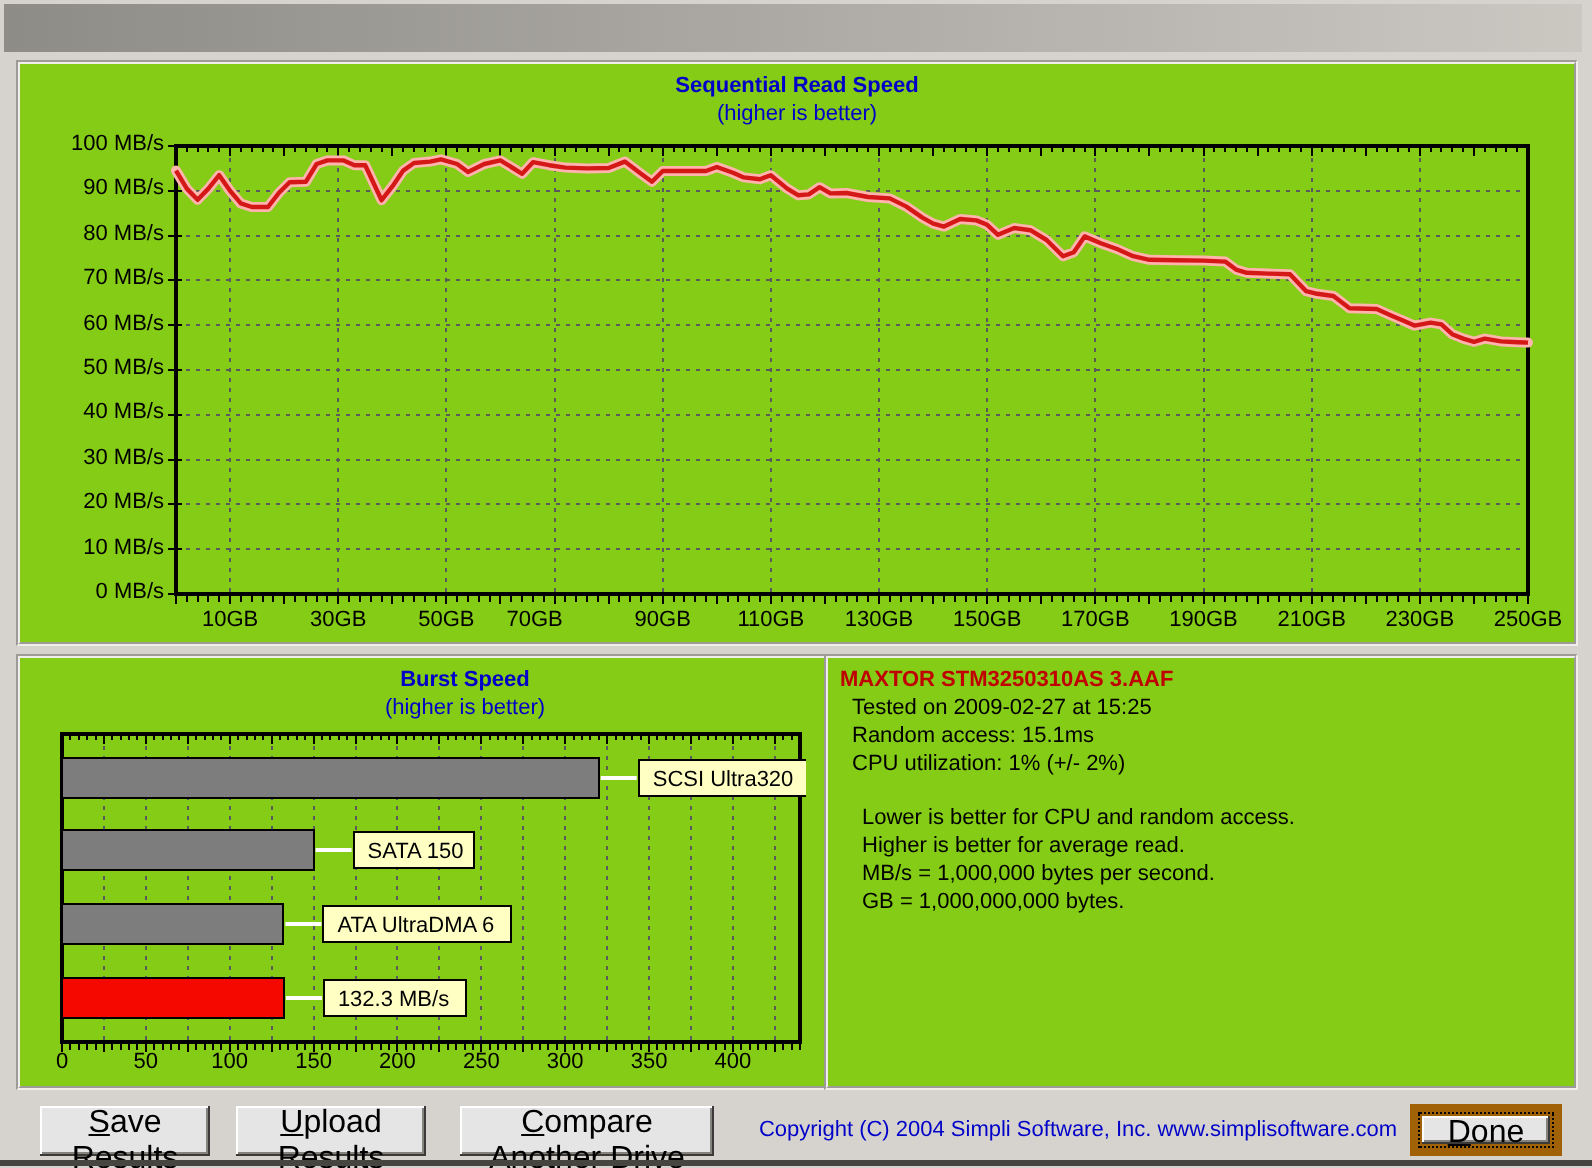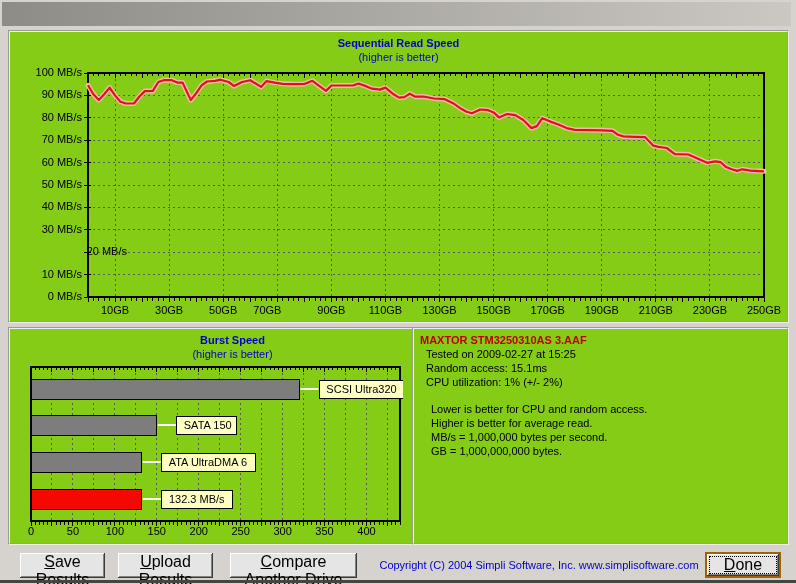--- a/index.html
+++ b/index.html
@@ -33,21 +33,21 @@
   .ylabel,.xlabel{position:absolute;font-size:11px;color:#000;white-space:nowrap;}
   .drive-name{color:#c00000;font-weight:bold;padding:4px 0 0 6px;}
   .info-line{padding-left:12px;}
   .info-notes{margin-top:13px;padding-left:17px;}
   .btn{
     position:absolute;top:553px;height:25px;background:#e5e5e5;border:none;
     box-shadow:inset -1px -1px 0 #3c3a38,inset 1px 1px 0 #ffffff,inset -2px -2px 0 #85837d;
     font-family:"Liberation Sans",sans-serif;font-size:16px;color:#000;padding:0 4px;cursor:default;
   }
   .btn.default{
-    top:552px;height:26px;border:2px solid #a16207;
+    top:552px;height:26px;border:6px solid #a16207;
     outline:1px dotted #000;outline-offset:-5px;
   }
   .btn u{text-decoration:underline;}
   .copyright{
     position:absolute;left:378px;top:559px;width:322px;text-align:center;
     color:#0000c8;font-size:11px;
   }
   .bottom-edge{position:absolute;left:0;top:580px;width:796px;height:3px;background:#47453f;}
 </style>
 </head>
@@ -346,21 +346,21 @@
         <line x1="74" y1="108.19999999999999" x2="81" y2="108.19999999999999" stroke="#000" stroke-width="1" shape-rendering="crispEdges"></line>
         <line x1="74" y1="85.80000000000001" x2="81" y2="85.80000000000001" stroke="#000" stroke-width="1" shape-rendering="crispEdges"></line>
         <line x1="74" y1="63.400000000000006" x2="81" y2="63.400000000000006" stroke="#000" stroke-width="1" shape-rendering="crispEdges"></line>
         <line x1="74" y1="41" x2="81" y2="41" stroke="#000" stroke-width="1" shape-rendering="crispEdges"></line>
         <rect x="78" y="41" width="676" height="224" fill="none" stroke="#000" stroke-width="2" shape-rendering="crispEdges"></rect>
         <polyline points="78.0,53.3 83.4,62.3 88.8,67.9 94.2,62.3 99.6,55.6 105.0,63.4 110.4,69.7 115.9,71.5 124.0,71.5 129.4,64.5 134.8,59.1 142.9,58.9 148.3,50.0 153.7,48.2 161.8,48.2 167.2,50.6 172.6,50.6 180.8,68.1 186.2,61.2 191.6,53.3 197.0,49.5 205.1,48.8 210.5,47.7 218.6,50.0 224.0,54.0 232.1,50.0 240.2,48.2 245.6,51.5 251.1,54.9 256.5,49.1 264.6,50.6 272.7,51.8 283.5,52.2 294.3,52.0 302.4,48.8 310.5,54.9 316.0,58.9 321.4,53.5 332.2,53.5 343.0,53.5 348.4,51.5 356.5,54.4 361.9,56.7 370.0,57.6 375.4,55.6 383.6,62.3 389.0,65.6 394.4,65.2 399.8,61.6 405.2,64.7 413.3,64.5 424.1,66.5 434.9,67.2 443.0,71.2 451.2,76.8 456.6,79.8 462.0,81.3 470.1,77.5 478.2,78.2 483.6,80.4 489.0,85.4 497.1,82.0 505.2,83.1 513.3,88.0 521.5,96.1 526.9,94.1 532.3,86.2 540.4,89.6 548.5,92.5 556.6,96.1 564.7,97.9 578.2,98.1 591.8,98.3 602.6,98.8 608.0,102.8 613.4,104.4 624.2,104.8 635.0,105.1 643.1,113.6 648.5,114.9 656.7,116.0 664.8,122.1 678.3,122.5 686.4,126.1 691.8,128.4 697.2,130.8 705.3,129.3 710.7,130.2 716.1,135.1 721.6,137.3 727.0,138.9 732.4,137.3 740.5,138.7 748.6,139.1 754.0,139.3" fill="none" stroke="#ffb4ae" stroke-width="5" stroke-linejoin="round" stroke-linecap="round"></polyline>
         <polyline points="78.0,53.3 83.4,62.3 88.8,67.9 94.2,62.3 99.6,55.6 105.0,63.4 110.4,69.7 115.9,71.5 124.0,71.5 129.4,64.5 134.8,59.1 142.9,58.9 148.3,50.0 153.7,48.2 161.8,48.2 167.2,50.6 172.6,50.6 180.8,68.1 186.2,61.2 191.6,53.3 197.0,49.5 205.1,48.8 210.5,47.7 218.6,50.0 224.0,54.0 232.1,50.0 240.2,48.2 245.6,51.5 251.1,54.9 256.5,49.1 264.6,50.6 272.7,51.8 283.5,52.2 294.3,52.0 302.4,48.8 310.5,54.9 316.0,58.9 321.4,53.5 332.2,53.5 343.0,53.5 348.4,51.5 356.5,54.4 361.9,56.7 370.0,57.6 375.4,55.6 383.6,62.3 389.0,65.6 394.4,65.2 399.8,61.6 405.2,64.7 413.3,64.5 424.1,66.5 434.9,67.2 443.0,71.2 451.2,76.8 456.6,79.8 462.0,81.3 470.1,77.5 478.2,78.2 483.6,80.4 489.0,85.4 497.1,82.0 505.2,83.1 513.3,88.0 521.5,96.1 526.9,94.1 532.3,86.2 540.4,89.6 548.5,92.5 556.6,96.1 564.7,97.9 578.2,98.1 591.8,98.3 602.6,98.8 608.0,102.8 613.4,104.4 624.2,104.8 635.0,105.1 643.1,113.6 648.5,114.9 656.7,116.0 664.8,122.1 678.3,122.5 686.4,126.1 691.8,128.4 697.2,130.8 705.3,129.3 710.7,130.2 716.1,135.1 721.6,137.3 727.0,138.9 732.4,137.3 740.5,138.7 748.6,139.1 754.0,139.3" fill="none" stroke="#d41818" stroke-width="2.2" stroke-linejoin="round"></polyline>
       </svg>
   <div class="ylabel" style="top: 258px; left: 0px; width: 72px; text-align: right;">0 MB/s</div>
       <div class="ylabel" style="top: 235.6px; left: 0px; width: 72px; text-align: right;">10 MB/s</div>
-      <div class="ylabel" style="top: 213.2px; left: 0px; width: 72px; text-align: right; margin-left: 45px;">20 MB/s</div>
+      <div class="ylabel" style="top: 213.2px; left: 0px; width: 72px; text-align: right;">20 MB/s</div>
       <div class="ylabel" style="top: 190.8px; left: 0px; width: 72px; text-align: right;">30 MB/s</div>
       <div class="ylabel" style="top: 168.4px; left: 0px; width: 72px; text-align: right;">40 MB/s</div>
       <div class="ylabel" style="top: 146px; left: 0px; width: 72px; text-align: right;">50 MB/s</div>
       <div class="ylabel" style="top: 123.6px; left: 0px; width: 72px; text-align: right;">60 MB/s</div>
       <div class="ylabel" style="top: 101.2px; left: 0px; width: 72px; text-align: right;">70 MB/s</div>
       <div class="ylabel" style="top: 78.8px; left: 0px; width: 72px; text-align: right;">80 MB/s</div>
       <div class="ylabel" style="top: 56.4px; left: 0px; width: 72px; text-align: right;">90 MB/s</div>
       <div class="ylabel" style="top: 34px; left: 0px; width: 72px; text-align: right;">100 MB/s</div>
       <div class="xlabel" style="top: 272px; left: 81.04px; width: 48px; text-align: center;">10GB</div>
       <div class="xlabel" style="top: 272px; left: 135.12px; width: 48px; text-align: center;">30GB</div>

